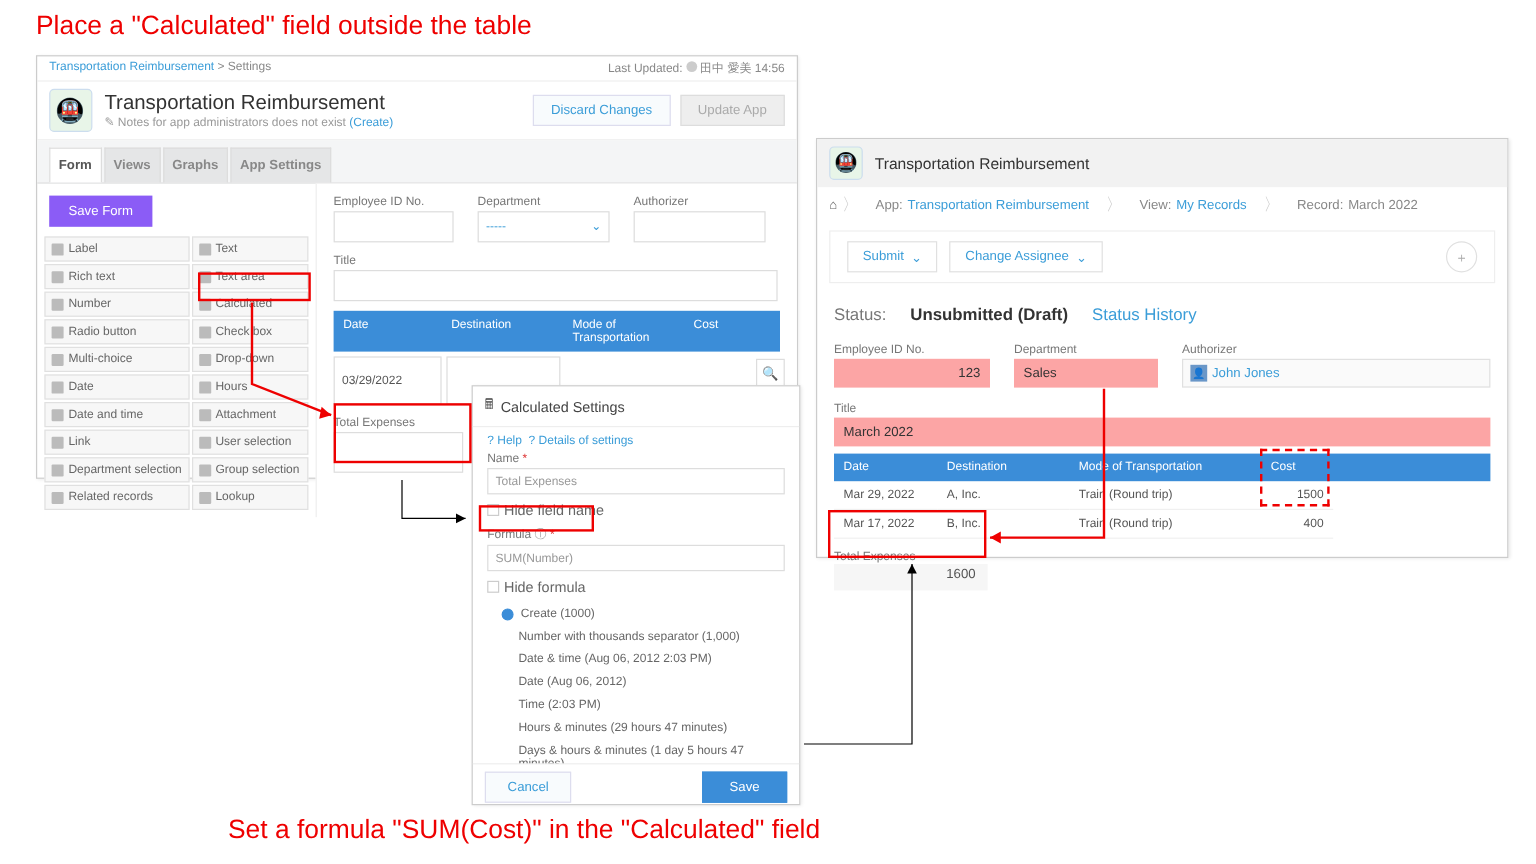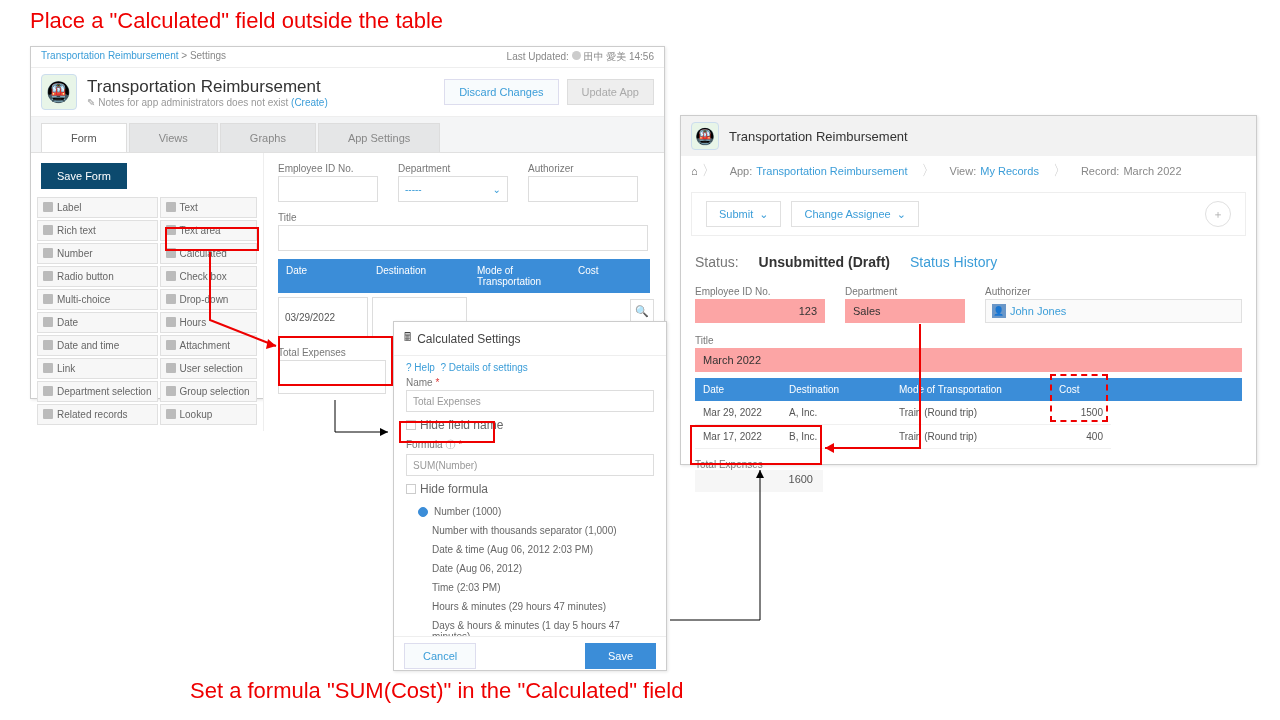--- a/index.html
+++ b/index.html
@@ -18,27 +18,27 @@
   .p1-head2 { display:flex; align-items:center; padding: 6px 10px; border-bottom:1px solid #eee;}
   .appicon { width:36px; height:36px; background:#e8f5e8; border:1px solid #cde; border-radius:4px; display:flex; align-items:center; justify-content:center; margin-right:10px; font-size:20px;}
   .appicon2 { width:28px; height:28px; background:#e8f5e8; border:1px solid #cde; border-radius:4px; display:flex; align-items:center; justify-content:center; margin-right:10px; font-size:16px;}
   .p1-title { font-size: 17px; color:#333; font-weight:300; }
   .p1-sub { font-size:10px; color:#999;}
   .linklike { color:#3b9dd8; cursor:pointer; }
   .p1-btns { margin-left:auto; display:flex; gap:8px;}
   .btn-discard { color:#3b9dd8; background:#f8fbfd; border:1px solid #dde; padding:6px 14px; font-size:11px;}
   .btn-update { color:#aaa; background:#eee; border:1px solid #ddd; padding:6px 14px; font-size:11px;}
   .tabs { display:flex; background:#f4f5f6; border-bottom:1px solid #e0e0e0; padding: 6px 10px 0; }
-  .tab { padding:8px 29px; font-size:11px; color:#888; background:#e5e6e7; margin-right:2px; border:1px solid #ddd; border-bottom:none;}
+  .tab { padding:8px 7px; font-size:11px; color:#888; background:#e5e6e7; margin-right:2px; border:1px solid #ddd; border-bottom:none;font-weight:bold;}
   .tab.active { background:#fff; color:#555; }
   .p1-body { display:flex; }
   .sidebar { width: 232px; padding: 6px; }
-  .saveform { background:#0c4a6e; color:#fff; padding:7px 16px; font-size:11px; display:inline-block; margin:4px 4px 8px;}
+  .saveform { background:#8b5cf6; color:#fff; padding:7px 16px; font-size:11px; display:inline-block; margin:4px 4px 8px;}
   .fieldgrid { display:grid; grid-template-columns: 1fr 1fr; gap:2px;}
-  .fielditem { display:flex; align-items:flex-start; background:#f7f7f7; border:1px solid #e0e0e0; padding: 4px 5px; font-size:10px; color:#666; gap:4px; white-space:nowrap;}
+  .fielditem { display:flex; align-items:flex-end; background:#f7f7f7; border:1px solid #e0e0e0; padding: 4px 5px; font-size:10px; color:#666; gap:4px; white-space:nowrap;}
   .fi-icon { width:10px; height:10px; background:#bbb; border-radius:1px; flex-shrink:0;}
   .canvas { flex:1; background:#fff; padding:10px 14px; border-left:1px solid #eee;}
   .canv-row { display:flex; gap:20px; margin-bottom:10px;}
   .canv-field { display:flex; flex-direction:column; gap:2px; font-size:10px; color:#777;}
   .canv-input { height:26px; border:1px solid #ddd; background:#fff;}
   .canv-table { margin-top:8px;}
   .tblhead { display:grid; grid-template-columns:90px 1fr 1fr 80px; background:#3b8dd8; color:#fff; font-size:10px;}
   .tblhead > div { padding:6px 8px; }
   .tblrow { display:grid; grid-template-columns:90px 1fr 1fr 80px; gap:4px; padding:4px 0;}
   .tblcell { border:1px solid #ddd; height:40px; font-size:10px; display:flex; align-items:center; padding:0 6px;}
@@ -260,21 +260,21 @@
         <span>Hide field name</span>
       </div>
     <div class="p2-lbl"><span>Formula</span> <span style="color:#aaa">ⓘ</span> <span class="req">*</span></div>
     <input class="p2-inp" value="SUM(Number)" style="">
     <div class="p2-chk">
         <span class="empty"></span>
         <span>Hide formula</span>
       </div>
     <div class="p2-rad">
         <span class="bullet on"></span>
-        <span>Number (1000)</span>
+        <span>Create (1000)</span>
       </div>
     <div class="p2-rad" style="padding-left:26px;">
         <span>Number with thousands separator (1,000)</span>
       </div>
     <div class="p2-rad" style="padding-left:26px;">
         <span>Date &amp; time (Aug 06, 2012 2:03 PM)</span>
       </div>
     <div class="p2-rad" style="padding-left:26px;">
         <span>Date (Aug 06, 2012)</span>
       </div>

